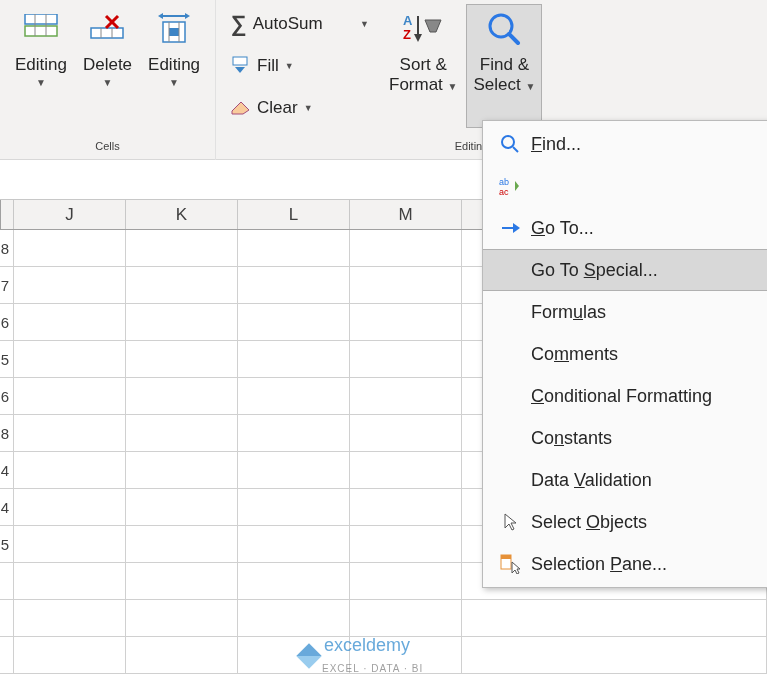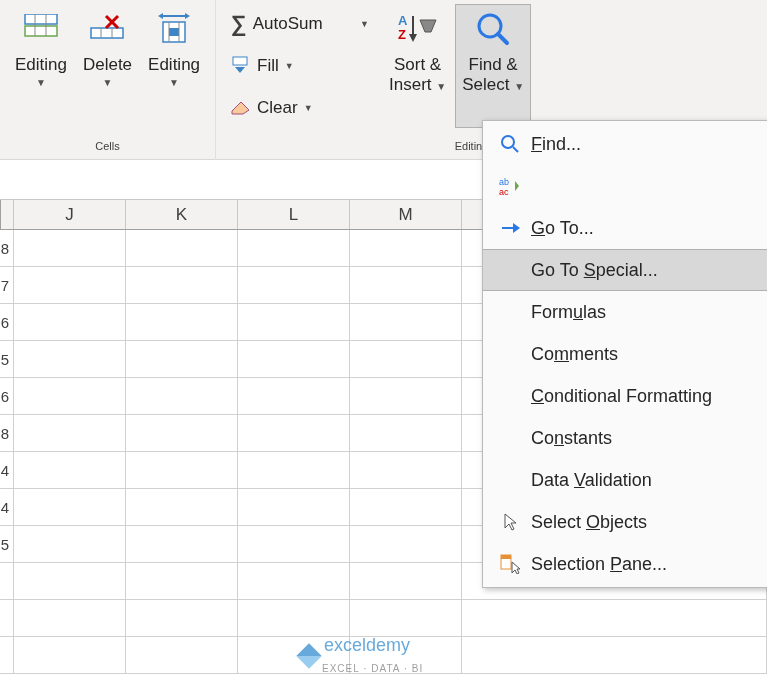--- a/index.html
+++ b/index.html
@@ -133,21 +133,21 @@
         <span class="icon-slot">
           <svg width="40" height="34" viewBox="0 0 40 34">
             <text x="0" y="13" font-size="13" fill="#3d85c6" font-weight="bold">A</text>
             <text x="0" y="27" font-size="13" fill="#cc0000" font-weight="bold">Z</text>
             <line x1="15" y1="4" x2="15" y2="24" stroke="#404040" stroke-width="2"></line>
             <polygon points="11,22 19,22 15,30" fill="#404040"></polygon>
             <polygon points="22,8 38,8 33,20 27,20" fill="#888" stroke="#555"></polygon>
           </svg>
         </span>
         <span class="lbl">Sort &amp;</span>
-        <span class="lbl" style="margin-top:0"><span>Insert</span> <span class="arrow">▼</span></span>
+        <span class="lbl" style="margin-top:0"><span>Format</span> <span class="arrow">▼</span></span>
       </div>
 
       <div class="btn-big selected">
         <span class="icon-slot">
           <svg width="36" height="36" viewBox="0 0 36 36">
             <circle cx="15" cy="15" r="11" fill="none" stroke="#2b78e4" stroke-width="3"></circle>
             <line x1="23" y1="23" x2="32" y2="32" stroke="#2b78e4" stroke-width="4" stroke-linecap="round"></line>
           </svg>
         </span>
         <span class="lbl">Find &amp;</span>

